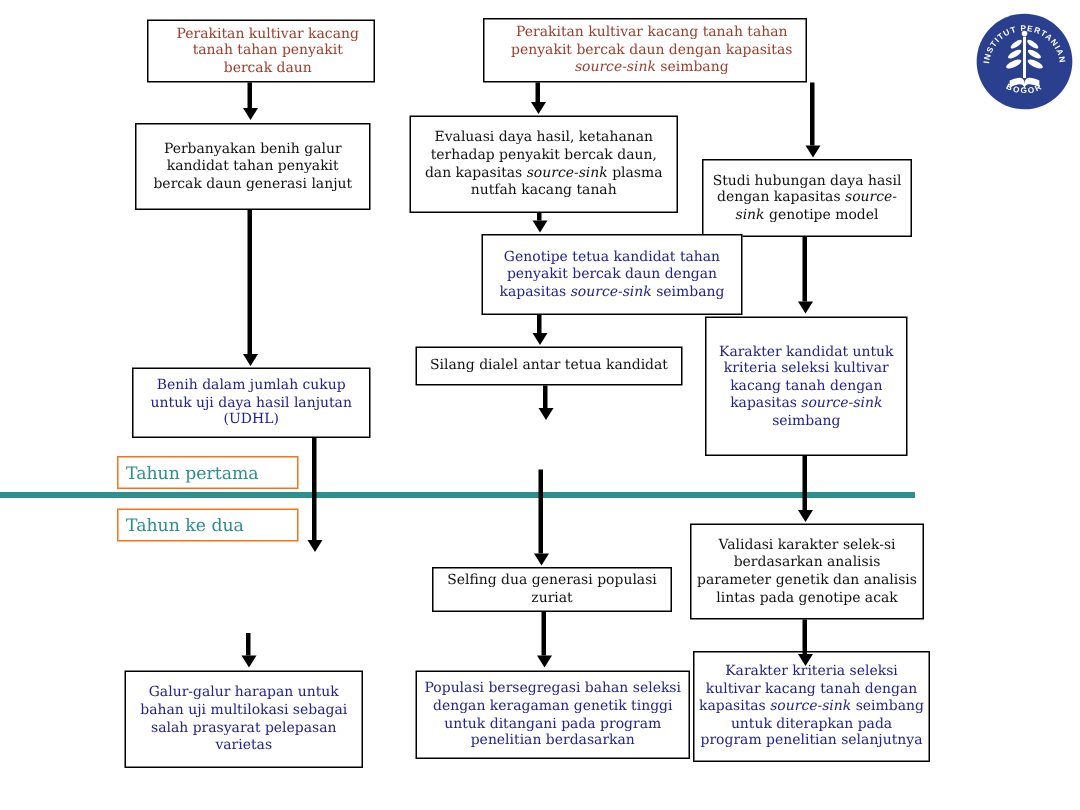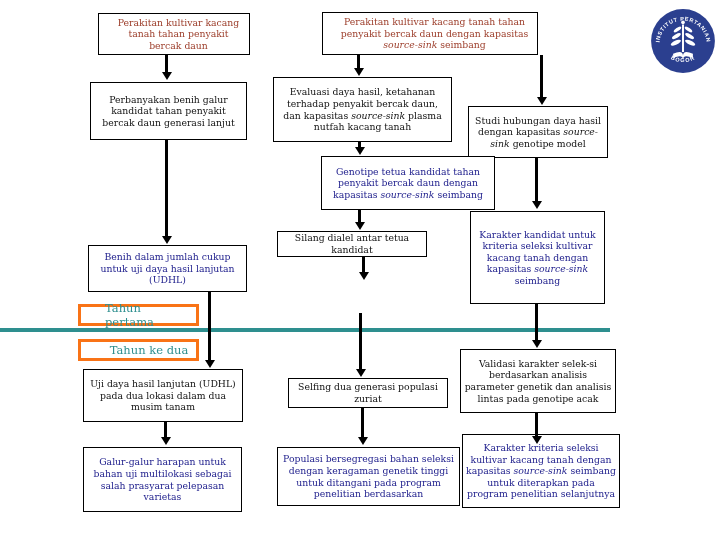--- a/index.html
+++ b/index.html
@@ -4,30 +4,30 @@
 <style>
   html,body{margin:0;padding:0;background:#fff;}
   .slide{position:relative;width:720px;height:540px;background:#ffffff;overflow:hidden;
          font-family:"DejaVu Serif", "Liberation Serif", serif;}
   .box{position:absolute;border:1.5px solid #000;background:#fff;box-sizing:border-box;
        display:flex;align-items:center;justify-content:center;text-align:center;
        font-size:9.3px;line-height:1.24;padding:2px 3px;color:#111;}
   .box i{font-style:italic;}
   .maroon{color:#9c3d2a;padding-left:12px;}
   .navy{color:#22228e;}
-  .year{border:3px solid #f97316;color:#2e8f8f;justify-content:center;text-align:left;
-        padding-left:24px;font-size:11.5px;}
+  .year{border:1px solid #f97316;color:#2e8f8f;justify-content:flex-start;text-align:left;
+        padding-left:5px;font-size:11.5px;}
   
   #b-tl{left:98px;top:13px;width:152px;height:42px;}
   #b-tm{left:322px;top:12px;width:216px;height:43px;}
   #b-l2{left:90px;top:82px;width:157px;height:58px;}
   #b-m2{left:273px;top:77px;width:179px;height:65px;}
   #b-r2{left:468px;top:106px;width:140px;height:52px;}
   #b-m3{left:273px;top:156px;width:174px;height:54px;margin-left:48px;}
-  #b-m4{left:277px;top:231px;width:150px;height:26px;}
+  #b-m4{left:277px;top:231px;width:178px;height:26px;}
   #b-r3{left:470px;top:211px;width:135px;height:93px;}
   #b-l3{left:88px;top:245px;width:159px;height:47px;}
   #b-m5{left:277px;top:281px;width:176px;height:32px;}
   #b-y1{left:78px;top:304px;width:121px;height:22px;}
   #b-y2{left:78px;top:339px;width:121px;height:22px;}
   #b-l4{left:83px;top:369px;width:160px;height:53px;}
   #b-m6{left:288px;top:378px;width:160px;height:30px;}
   #b-r4{left:460px;top:349px;width:156px;height:64px;}
   #b-l5{left:83px;top:447px;width:159px;height:65px;}
   #b-m7{left:277px;top:447px;width:183px;height:59px;}
@@ -72,23 +72,20 @@
       <span><span>Karakter kandidat untuk kriteria seleksi kultivar kacang tanah dengan kapasitas </span><i>source-sink</i><span> seimbang</span></span>
     </div>
   <div class="box navy" id="b-l3">
       <span><span>Benih dalam jumlah cukup untuk uji daya hasil lanjutan (UDHL)</span></span>
     </div>
   <div class="box year" id="b-y1">
       <span><span>Tahun pertama</span></span>
     </div>
   <div class="box year" id="b-y2">
       <span><span>Tahun ke dua</span></span>
-    </div>
-  <div class="box" id="b-l4">
-      <span><span>Uji daya hasil lanjutan (UDHL) pada dua lokasi dalam dua musim tanam</span></span>
     </div>
   <div class="box" id="b-m6">
       <span><span>Selfing dua generasi populasi zuriat</span></span>
     </div>
   <div class="box" id="b-r4">
       <span><span>Validasi karakter selek-si berdasarkan analisis parameter genetik dan analisis lintas pada genotipe acak</span></span>
     </div>
   <div class="box navy" id="b-l5">
       <span><span>Galur-galur harapan untuk bahan uji multilokasi sebagai salah prasyarat pelepasan varietas</span></span>
     </div>

